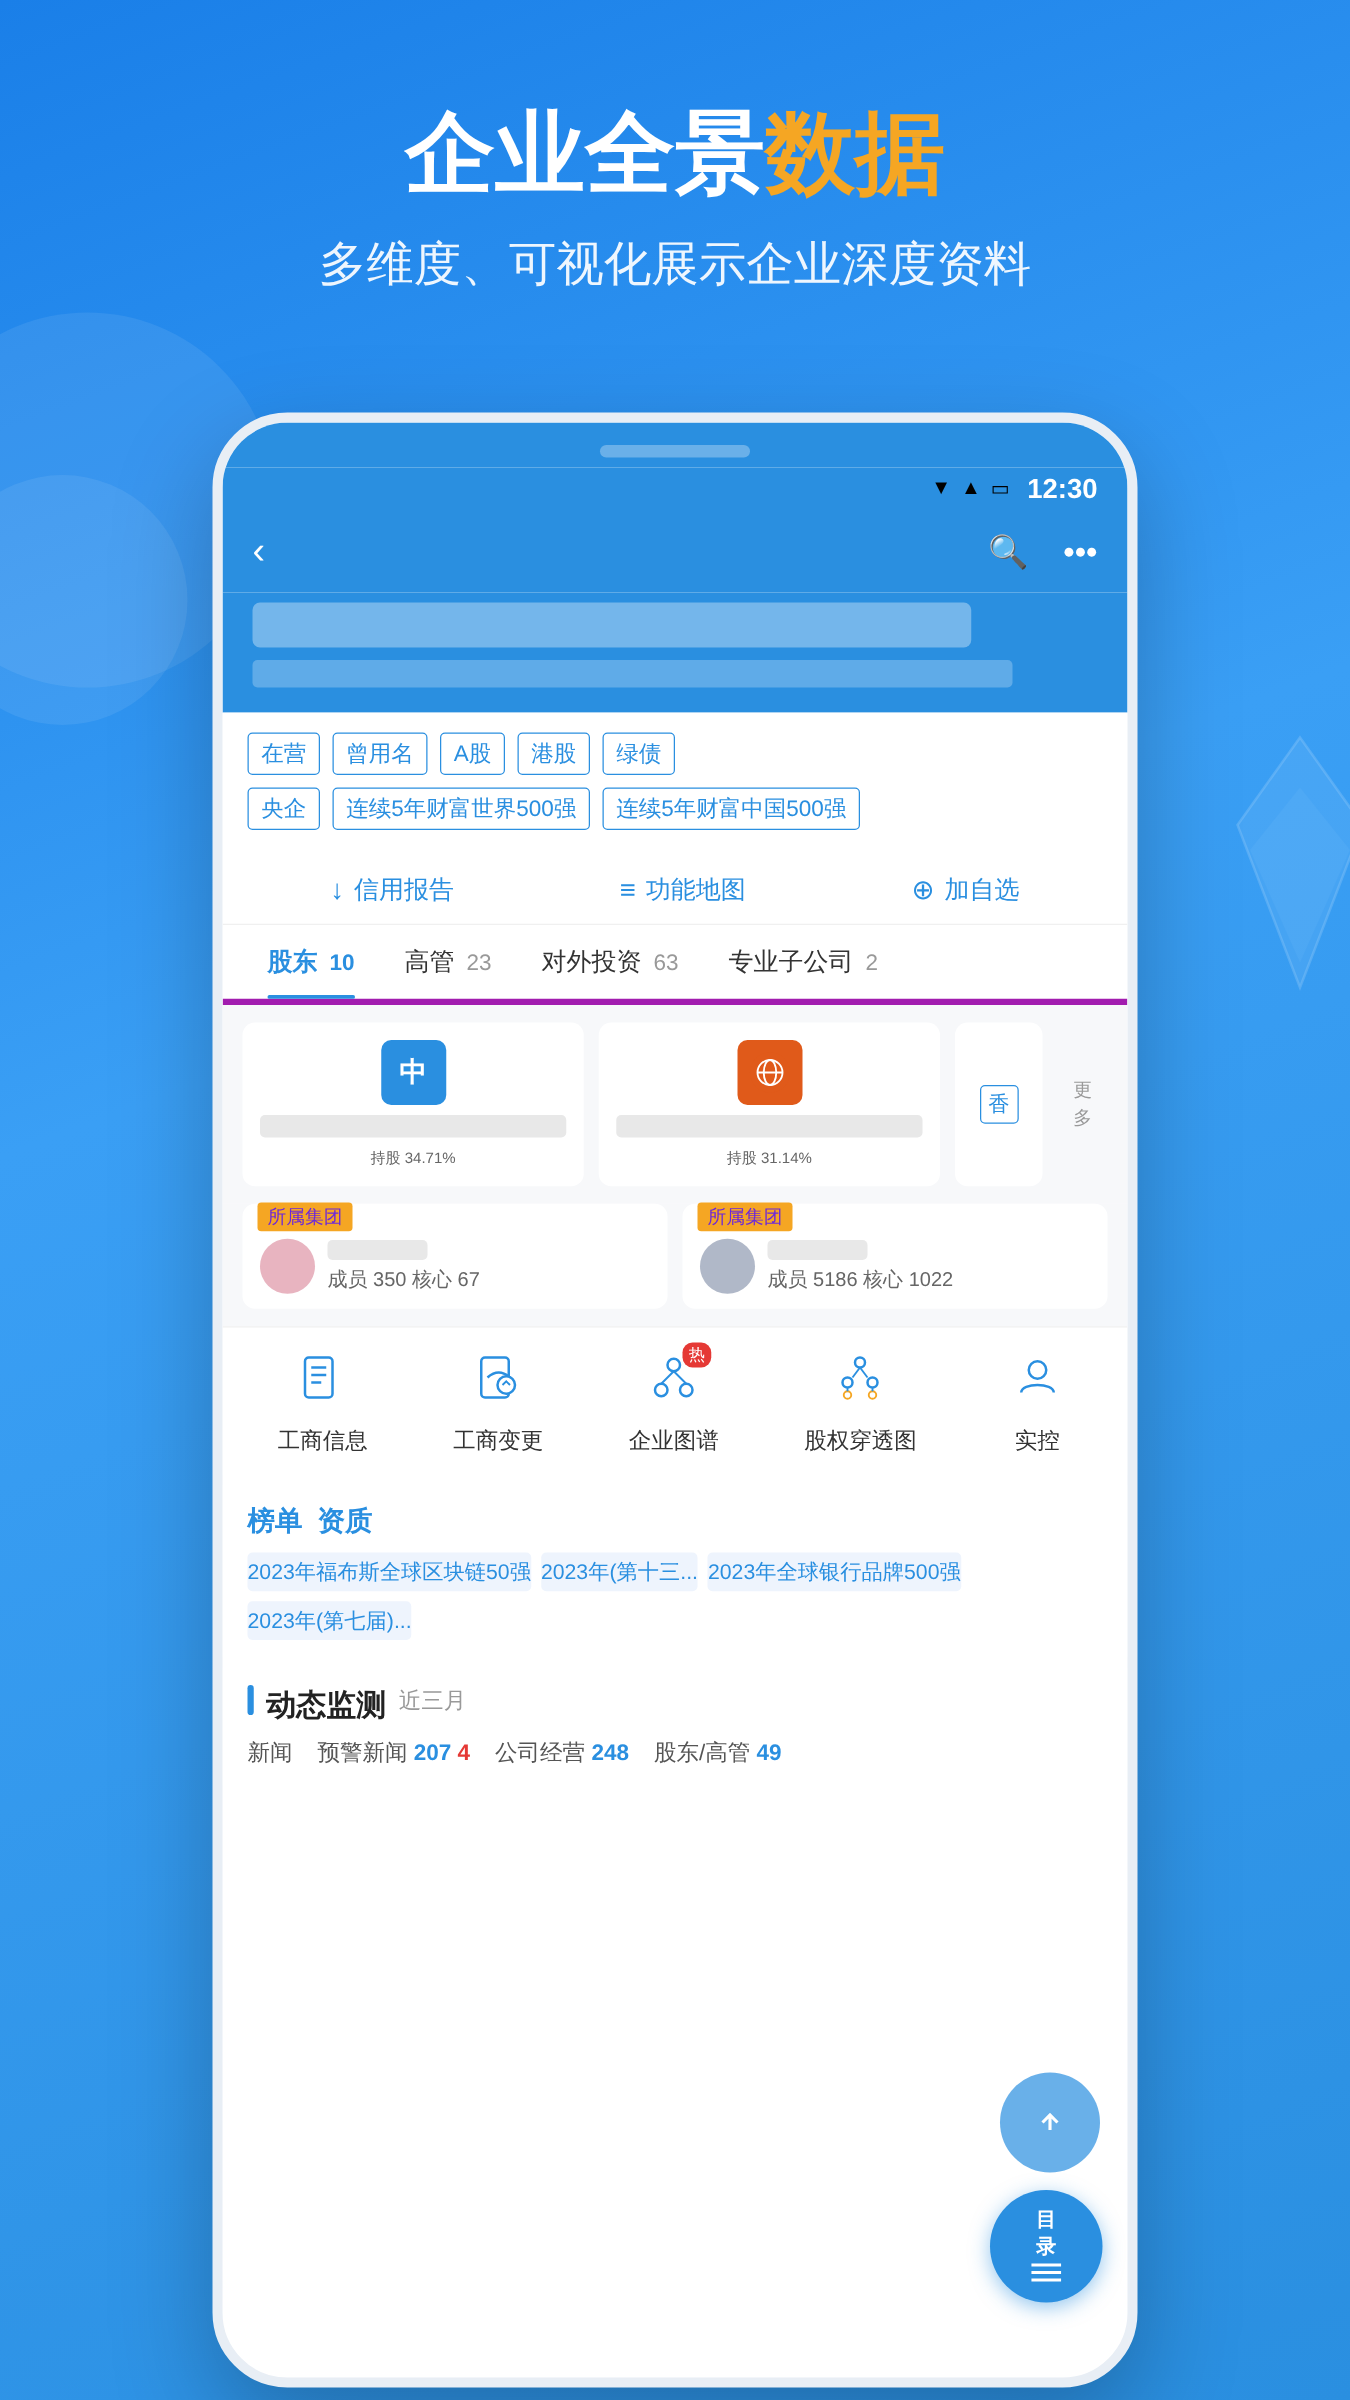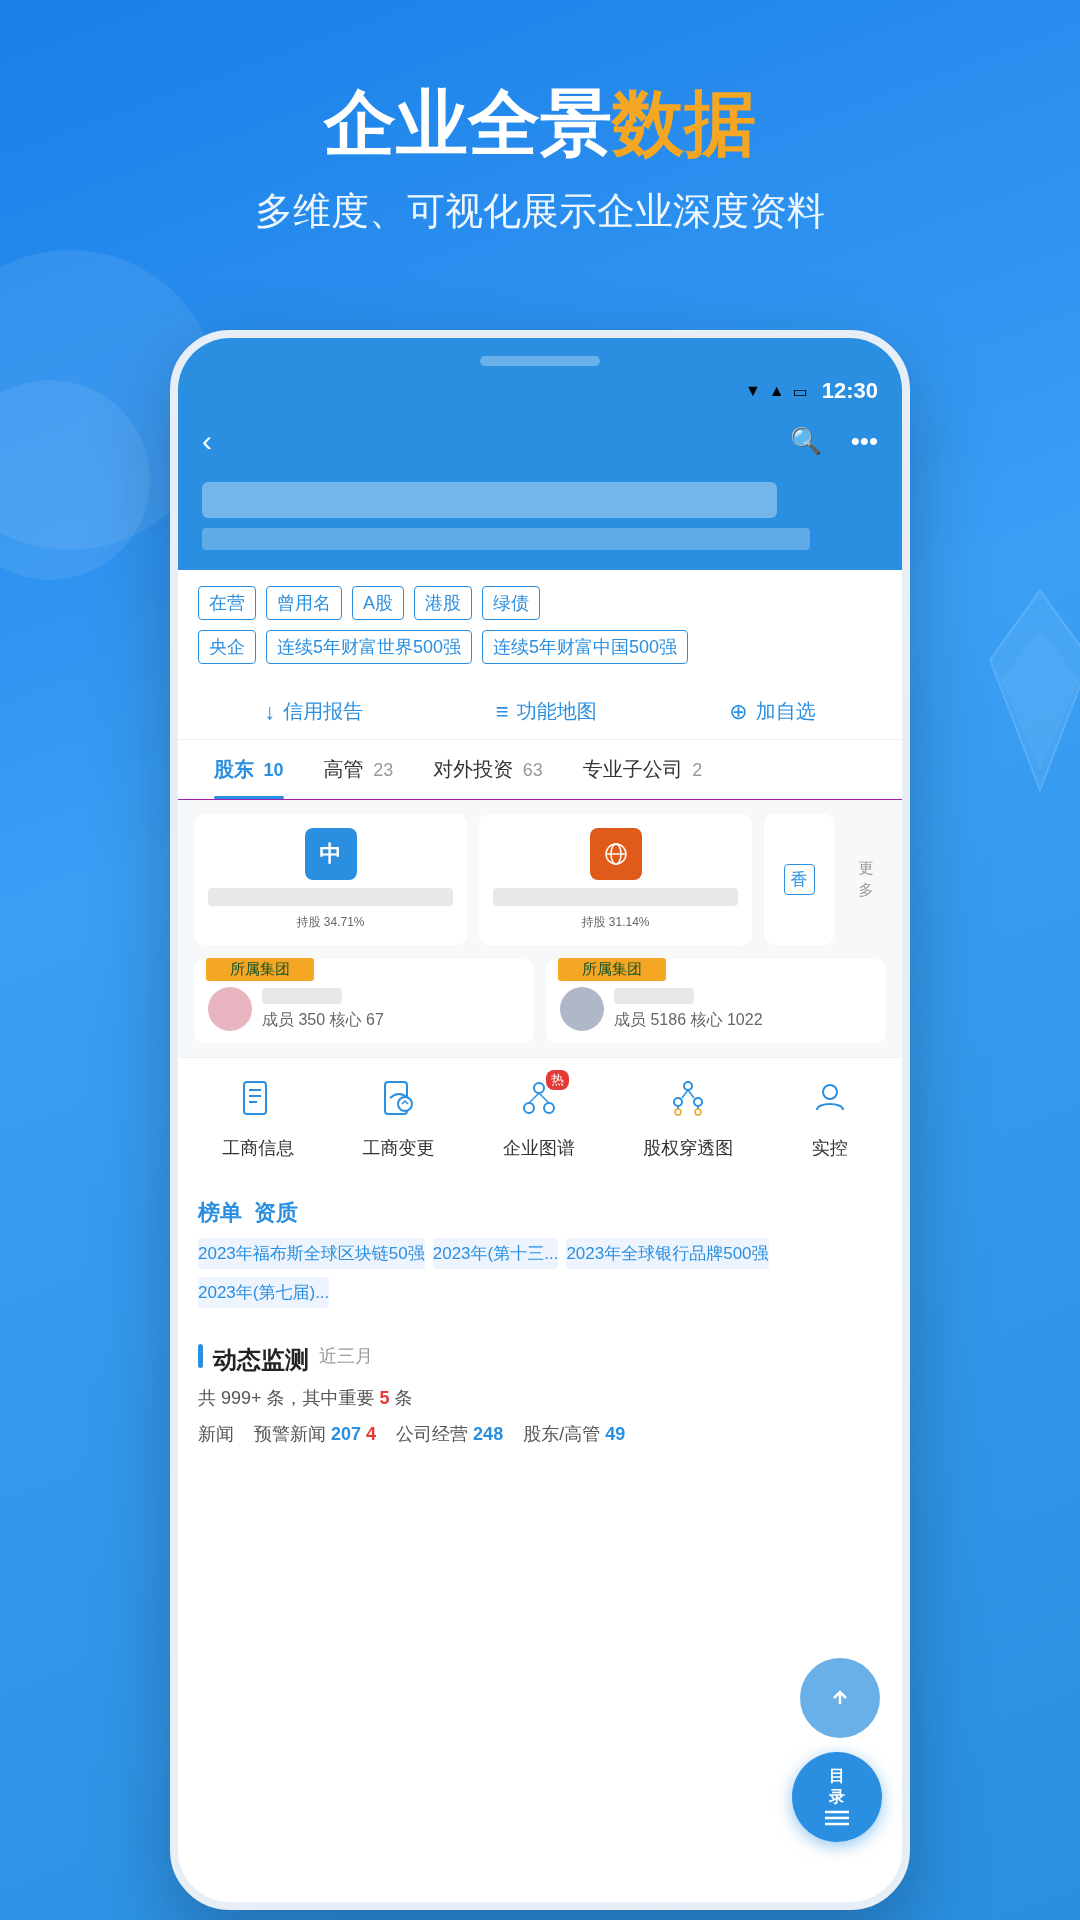--- a/index.html
+++ b/index.html
@@ -152,21 +152,21 @@
       color: #2a8fe0;
       font-size: 20px;
       cursor: pointer;
     }
     .action-icon { font-size: 22px; }
 
     
     .tabs-row {
       display: flex;
       background: white;
-      border-bottom: 1px solid #a21caf;
+      border-bottom: 5px solid #a21caf;
       padding: 0 16px;
     }
     .tab-item {
       padding: 16px 20px;
       font-size: 20px;
       color: #333;
       position: relative;
       cursor: pointer;
     }
     .tab-item.active {
@@ -271,23 +271,23 @@
       border-radius: 10px;
       padding: 12px 14px;
       flex: 1;
       position: relative;
     }
     .group-badge {
       position: absolute;
       top: -1px;
       left: 12px;
       background: #f5a623;
-      color: #14532d;
+      color: #6d28d9;
       font-size: 15px;
-      padding: 2px 24px;
+      padding: 2px 8px;
       border-radius: 3px;
     }
     .group-inner {
       display: flex;
       align-items: center;
       gap: 10px;
       margin-top: 16px;
     }
     .group-avatar {
       width: 44px;
@@ -703,23 +703,20 @@
         <span class="rank-tag">2023年(第七届)...</span>
       </div>
     </div>
 
     <div class="monitor-section">
       <div class="monitor-header">
         <div class="blue-bar"></div>
         <span class="monitor-title">动态监测</span>
         <span class="monitor-period">近三月</span>
       </div>
-      <div class="monitor-summary">
-        共 999+ 条，其中重要 <span>5</span> 条
-      </div>
       <div class="monitor-stats">
         <span>新闻</span>
         <span>预警新闻 <span class="stat-num">207</span> <span class="stat-num-red">4</span></span>
         <span>公司经营 <span class="stat-num">248</span></span>
         <span>股东/高管 <span class="stat-num">49</span></span>
       </div>
     </div>
 
   </div>
 

